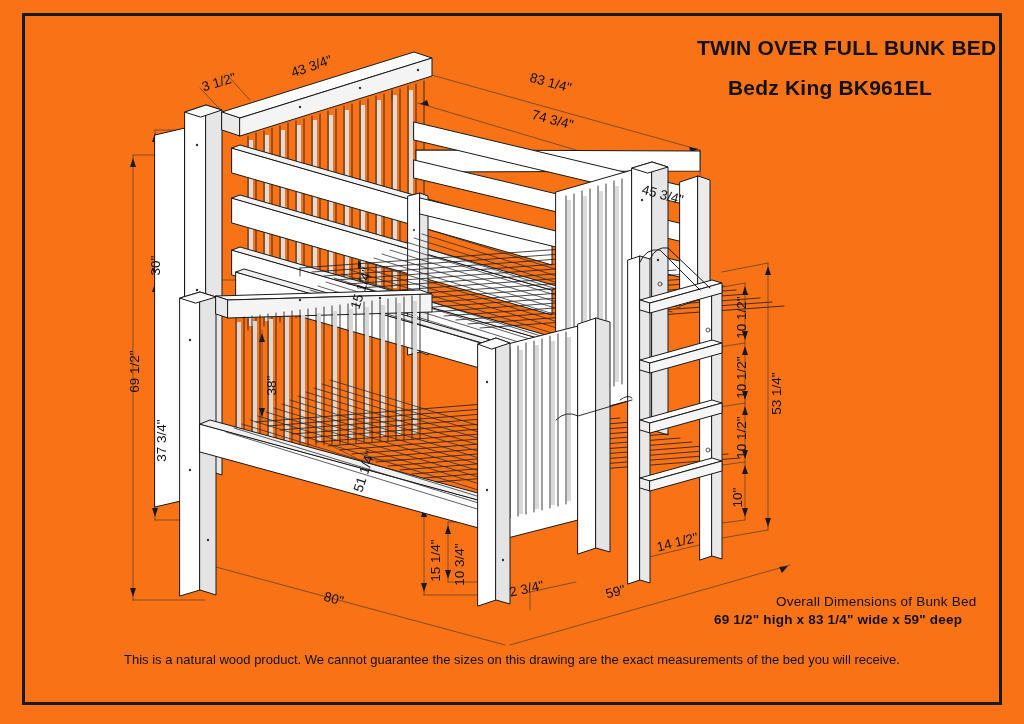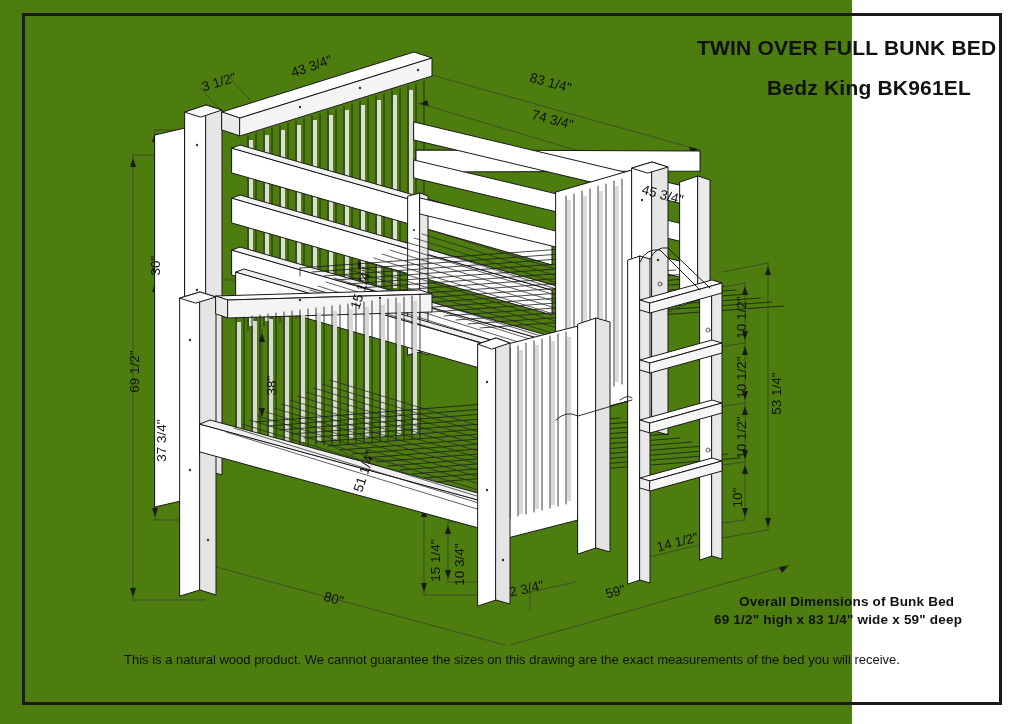--- a/index.html
+++ b/index.html
@@ -1,23 +1,23 @@
 <!DOCTYPE html>
 <html><head>
 <meta charset="utf-8">
 <style>
   html,body{margin:0;padding:0;background:#fff;}
   body{width:1024px;height:724px;font-family:"Liberation Sans",sans-serif;overflow:hidden;position:relative;}
-  #page{position:absolute;left:0;top:0;width:852px;height:724px;background:#4d7c0f;}
+  #page{position:absolute;left:0;top:0;width:1024px;height:724px;background:#f97316;}
   #border{position:absolute;left:22px;top:13px;width:980px;height:692px;border:3px solid #1a1a1a;box-sizing:border-box;}
   #svgwrap{position:absolute;left:0;top:0;width:1024px;height:724px;}
   .ttl{position:absolute;font-weight:bold;color:#111;white-space:nowrap;letter-spacing:0.2px;}
   #title1{left:697px;top:36px;font-size:21px;}
-  #title2{left:767px;top:76px;font-size:21px;}
-  #ovr1{left:739px;top:594px;font-size:13.5px;font-weight:bold;}
+  #title2{left:728px;top:76px;font-size:21px;}
+  #ovr1{left:776px;top:594px;font-size:13.5px;font-weight:normal;}
   #ovr2{left:714px;top:612px;font-size:13.5px;font-weight:bold;}
   .disc{position:absolute;font-size:13px;color:#111;text-align:center;width:1024px;left:0;}
   #disc1{top:652px;}
   #disc2{top:670px;}
   .dim{position:absolute;font-size:13.5px;color:#111;white-space:nowrap;transform-origin:0 0;}
 </style>
 </head>
 <body>
 
 <div id="page">

